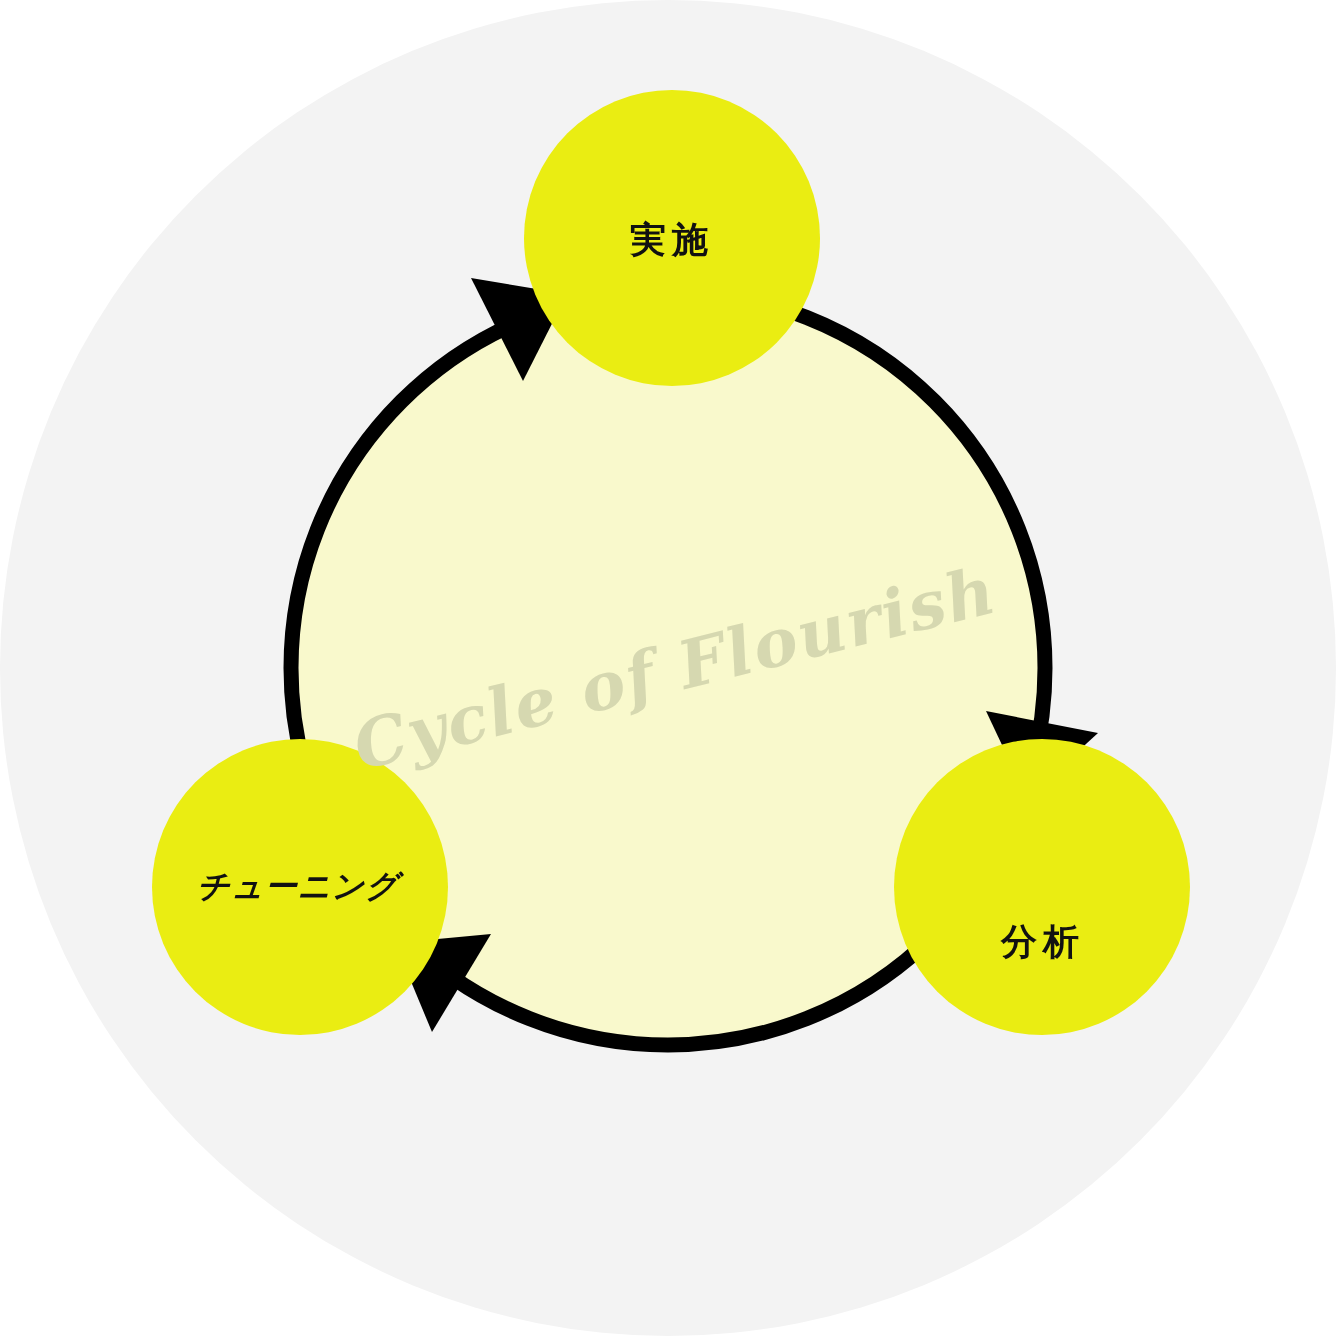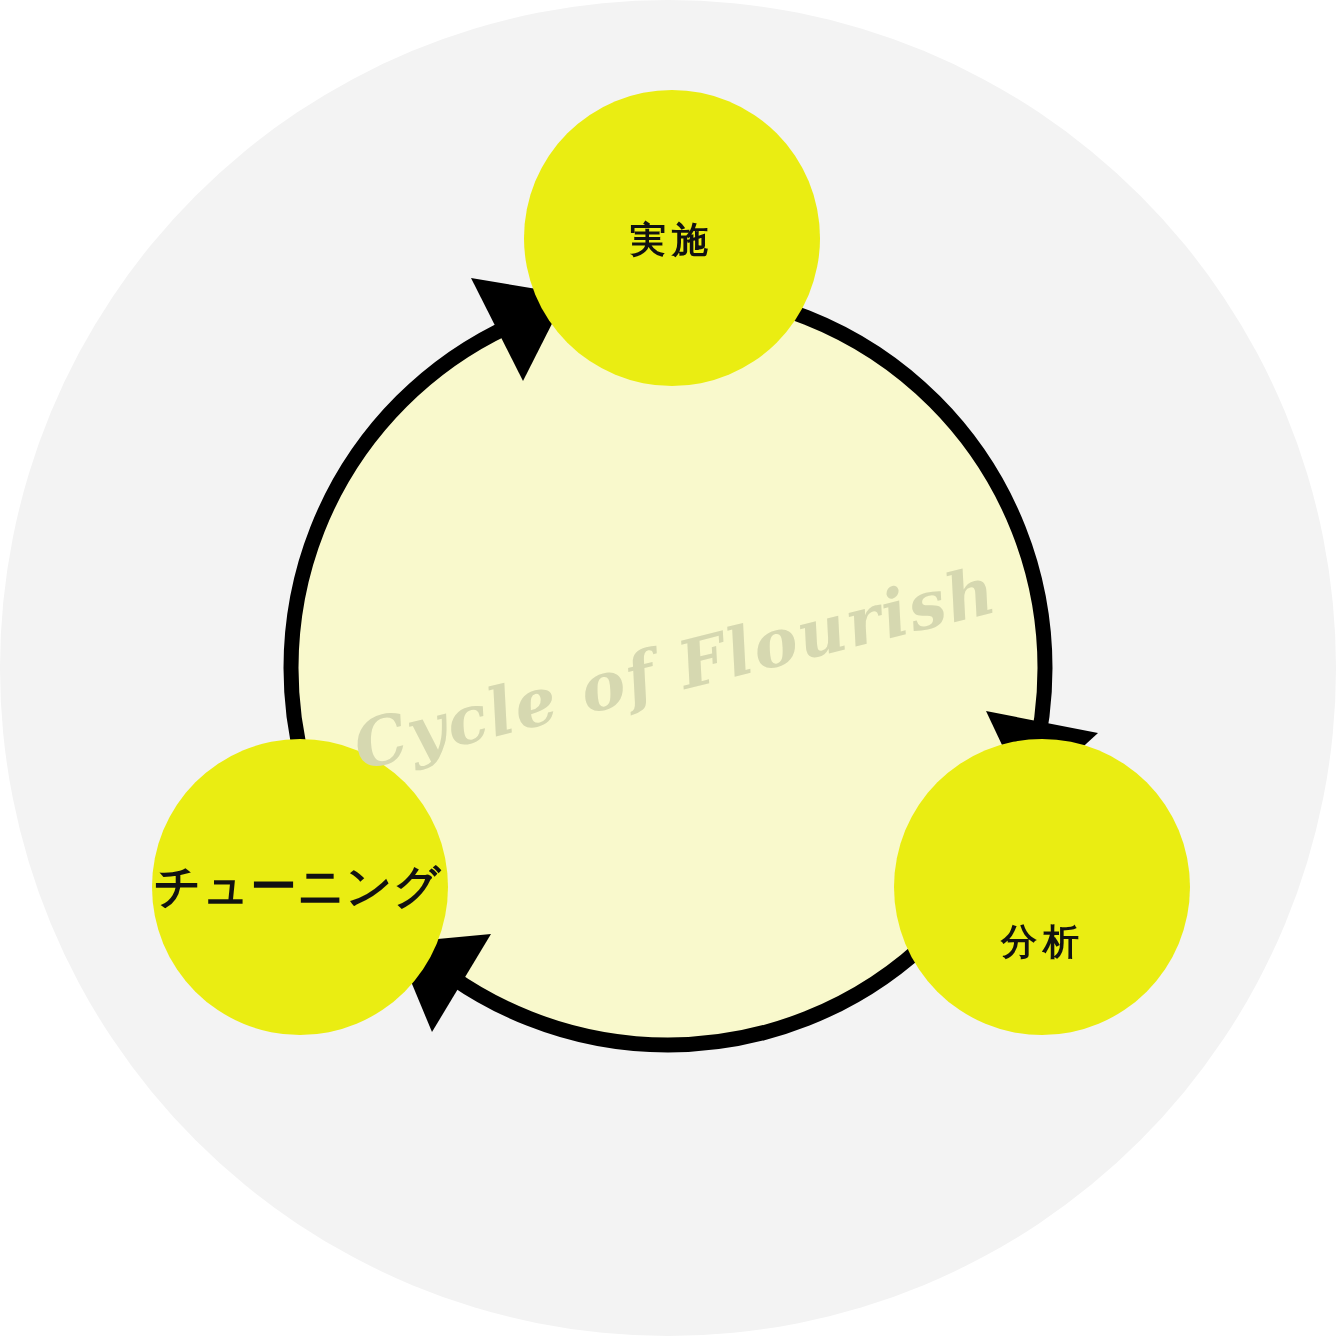--- a/index.html
+++ b/index.html
@@ -8,21 +8,21 @@
   .node-label {
     position: absolute;
     font-family: "DejaVu Sans", sans-serif;
     font-weight: bold;
     font-size: 36px;
     color: #111111;
     letter-spacing: 6px;
     transform: translate(-50%, -50%);
     white-space: nowrap;
   }
-  .node-label.wide { letter-spacing: 1px; font-size: 46px; }
+  .node-label.wide { letter-spacing: 1px; font-size: 32px; font-style: italic; }
   .watermark {
     position: absolute;
     left: 675px; top: 668px;
     transform: translate(-50%, -50%) rotate(-14deg);
     font-family: "DejaVu Serif", serif;
     font-style: italic;
     font-weight: bold;
     font-size: 66px;
     color: #d6d8b0;
     white-space: nowrap;

